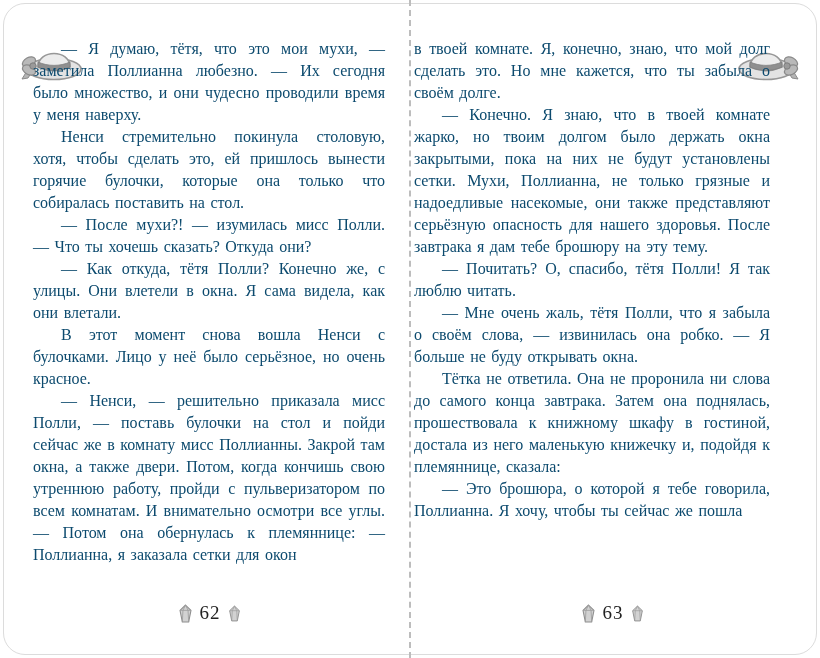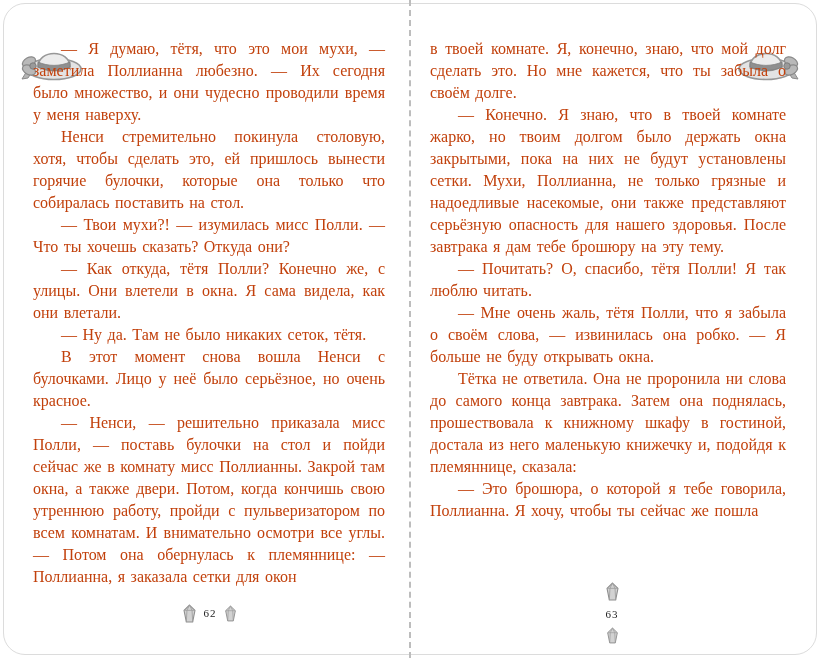--- a/index.html
+++ b/index.html
@@ -19,42 +19,42 @@
   }
 
   .spine {
     position: absolute; left: 409px; top: 0; bottom: 0; width: 0;
     border-left: 2px dashed #bdbdbd;
   }
 
   .text-col {
     position: absolute; top: 38px;
     font-size: 16px; line-height: 22px;
-    color: #c2410c;
+    color: #0c4a6e;
     text-align: justify;
     word-spacing: 1.5px;
     hyphens: auto;
   }
   .left-col  { left: 33px;  width: 352px; }
-  .right-col { left: 430px; width: 356px; }
+  .right-col { left: 414px; width: 356px; }
   .text-col p { text-indent: 28px; }
   .text-col p.no-indent { text-indent: 0; }
 
   .hat { position: absolute; top: 36px; width: 64px; height: 50px; }
   .hat-left  { left: 20px; }
   .hat-right { right: 20px; transform: scaleX(-1); }
   .hat svg { width: 100%; height: 100%; display: block; }
 
   .page-footer {
     position: absolute; bottom: 34px; height: 22px;
     display: flex; align-items: center; justify-content: center; gap: 7px;
   }
   .left-footer  { left: 33px;  width: 352px; }
-  .right-footer { left: 434px; width: 356px; flex-direction: column; }
-  .page-num { font-size: 11px; color: #222222; letter-spacing: 1px; }
+  .right-footer { left: 434px; width: 356px; }
+  .page-num { font-size: 19px; color: #222222; letter-spacing: 1px; }
   .gem { display: inline-block; width: 15px; height: 19px; }
   .gem.gem-small { width: 13px; height: 17px; }
   .gem svg { width: 100%; height: 100%; display: block; }
 
   .svg-defs { position: absolute; width: 0; height: 0; overflow: hidden; }
 </style>
 </head>
 <body>
 
 <svg class="svg-defs" aria-hidden="true">
@@ -89,23 +89,22 @@
   </span>
   <span class="hat hat-right">
     <svg>
         <use href="#icon-hat"></use>
       </svg>
   </span>
 
   <div class="text-col left-col">
     <p>— Я думаю, тётя, что это мои мухи, — заметила Поллианна любезно. — Их сегодня было множество, и они чудесно проводили время у меня наверху.</p>
     <p>Ненси стремительно покинула столовую, хотя, чтобы сделать это, ей пришлось вынести горячие булочки, которые она только что собиралась поставить на стол.</p>
-    <p>— Твои мухи?! — изумилась мисс Полли. — Что ты хочешь сказать? Откуда они?</p>
+    <p>— После мухи?! — изумилась мисс Полли. — Что ты хочешь сказать? Откуда они?</p>
     <p>— Как откуда, тётя Полли? Конечно же, с улицы. Они влетели в окна. Я сама видела, как они влетали.</p>
-    <p>— Ну да. Там не было никаких сеток, тётя.</p>
     <p>В этот момент снова вошла Ненси с булочками. Лицо у неё было серьёзное, но очень красное.</p>
     <p>— Ненси, — решительно приказала мисс Полли, — поставь булочки на стол и пойди сейчас же в комнату мисс Поллианны. Закрой там окна, а также двери. Потом, когда кончишь свою утреннюю работу, пройди с пульверизатором по всем комнатам. И внимательно осмотри все углы. — Потом она обернулась к племяннице: — Поллианна, я заказала сетки для окон</p>
   </div>
 
   <div class="text-col right-col">
     <p class="no-indent">в твоей комнате. Я, конечно, знаю, что мой долг сделать это. Но мне кажется, что ты забыла о своём долге.</p>
     <p>— Конечно. Я знаю, что в твоей комнате жарко, но твоим долгом было держать окна закрытыми, пока на них не будут установлены сетки. Мухи, Поллианна, не только грязные и надоедливые насекомые, они также представляют серьёзную опасность для нашего здоровья. После завтрака я дам тебе брошюру на эту тему.</p>
     <p>— Почитать? О, спасибо, тётя Полли! Я так люблю читать.</p>
     <p>— Мне очень жаль, тётя Полли, что я забыла о своём слова, — извинилась она робко. — Я больше не буду открывать окна.</p>
     <p>Тётка не ответила. Она не проронила ни слова до самого конца завтрака. Затем она поднялась, прошествовала к книжному шкафу в гостиной, достала из него маленькую книжечку и, подойдя к племяннице, сказала:</p>

